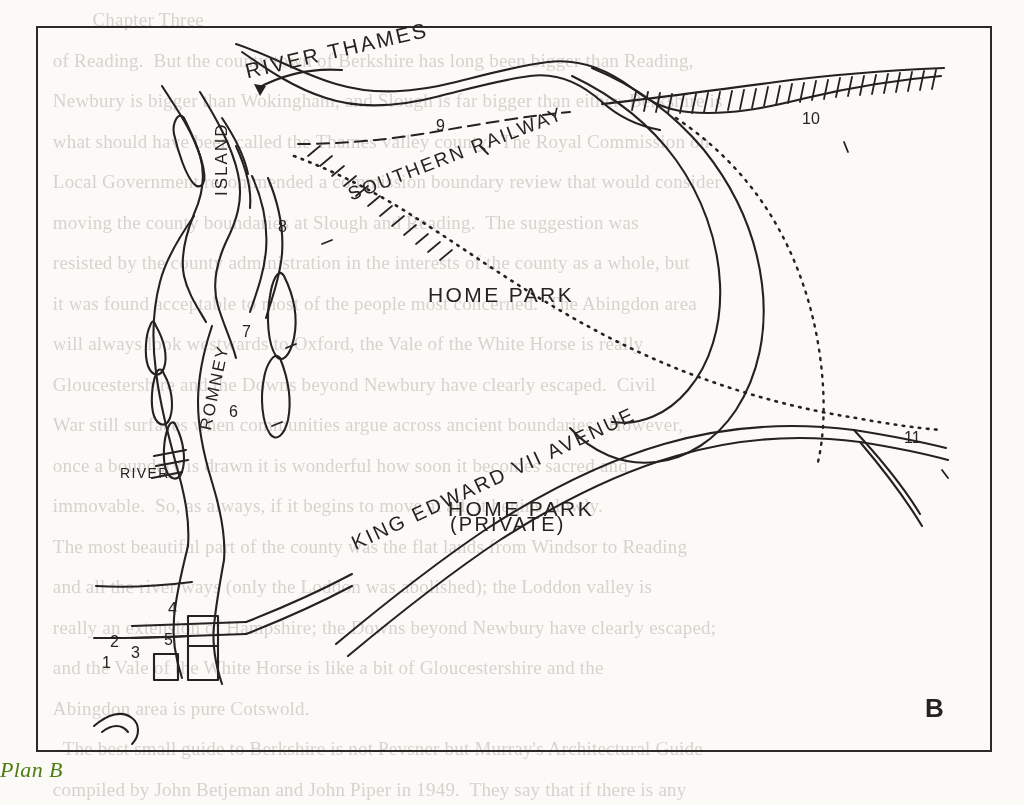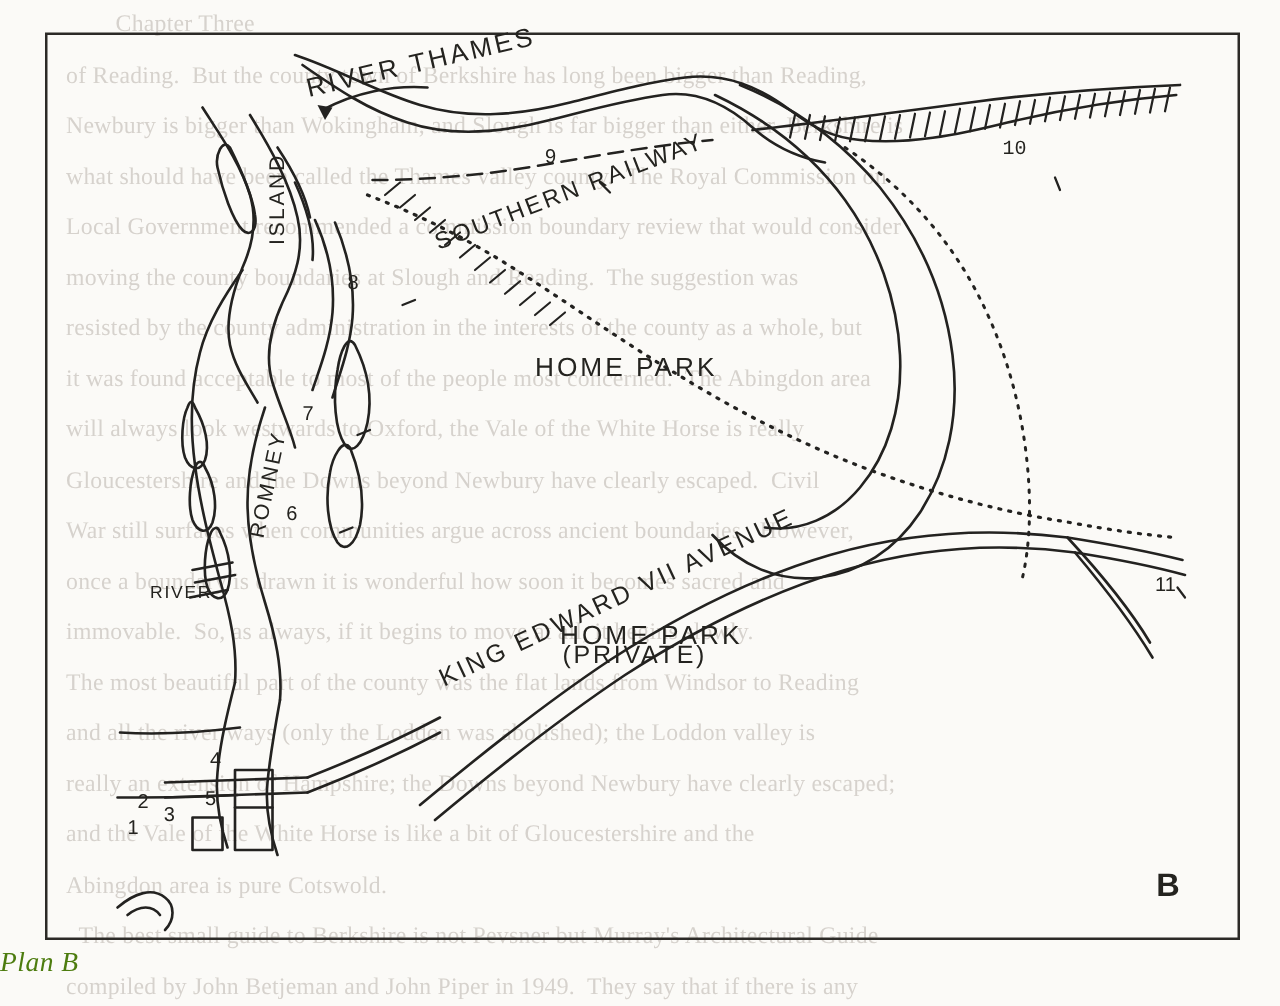--- a/index.html
+++ b/index.html
@@ -320,18 +320,18 @@
   <div id="site-numbers">
       <div class="num" style="left: 102px; top: 654px;">1</div>
       <div class="num" style="left: 110px; top: 633px;">2</div>
       <div class="num" style="left: 131px; top: 644px;">3</div>
       <div class="num" style="left: 168px; top: 600px;">4</div>
       <div class="num" style="left: 164px; top: 631px;">5</div>
       <div class="num" style="left: 229px; top: 403px;">6</div>
       <div class="num" style="left: 242px; top: 323px;">7</div>
       <div class="num" style="left: 278px; top: 218px;">8</div>
       <div class="num" style="left: 436px; top: 117px;">9</div>
-      <div class="num" style="left: 802px; top: 110px; font-family: Liberation Mono, monospace;">10</div>
-      <div class="num" style="left: 904px; top: 460px; margin-left: 20px;">11</div>
+      <div class="num" style="left: 802px; top: 110px;">10</div>
+      <div class="num" style="left: 904px; top: 429px;">11</div>
     </div>
 
   <div class="caption">Plan B</div>
 </div>
 
 </body></html>

